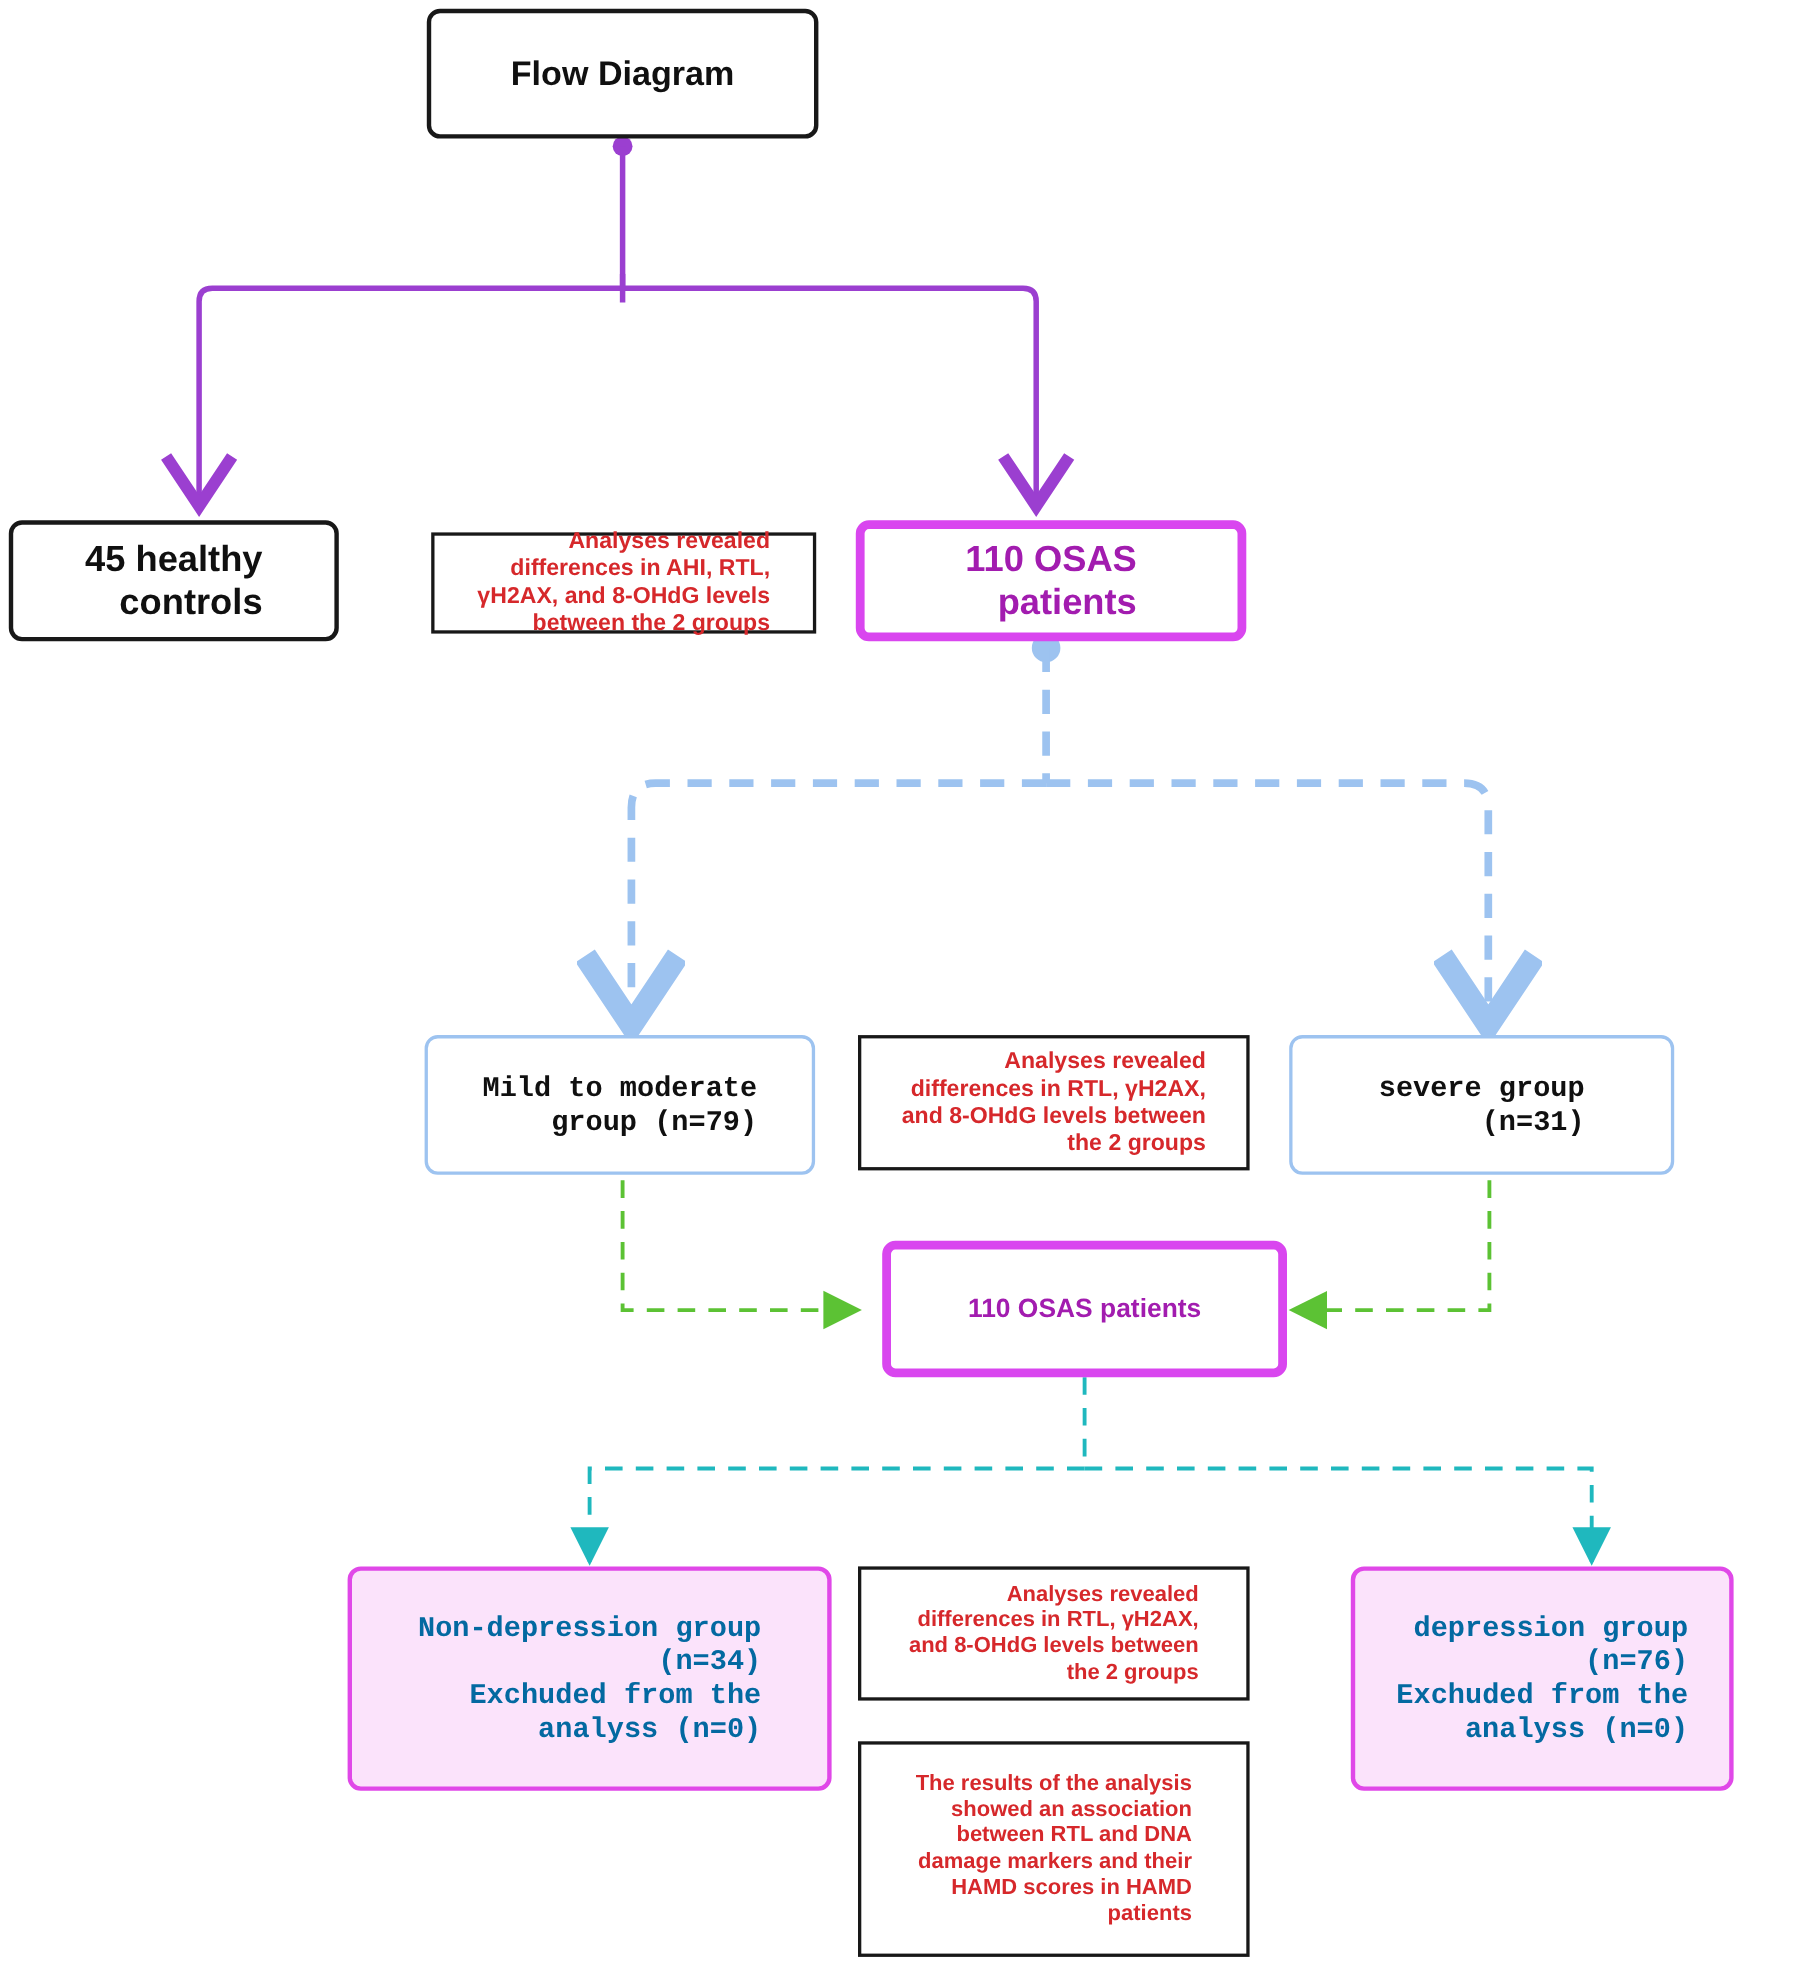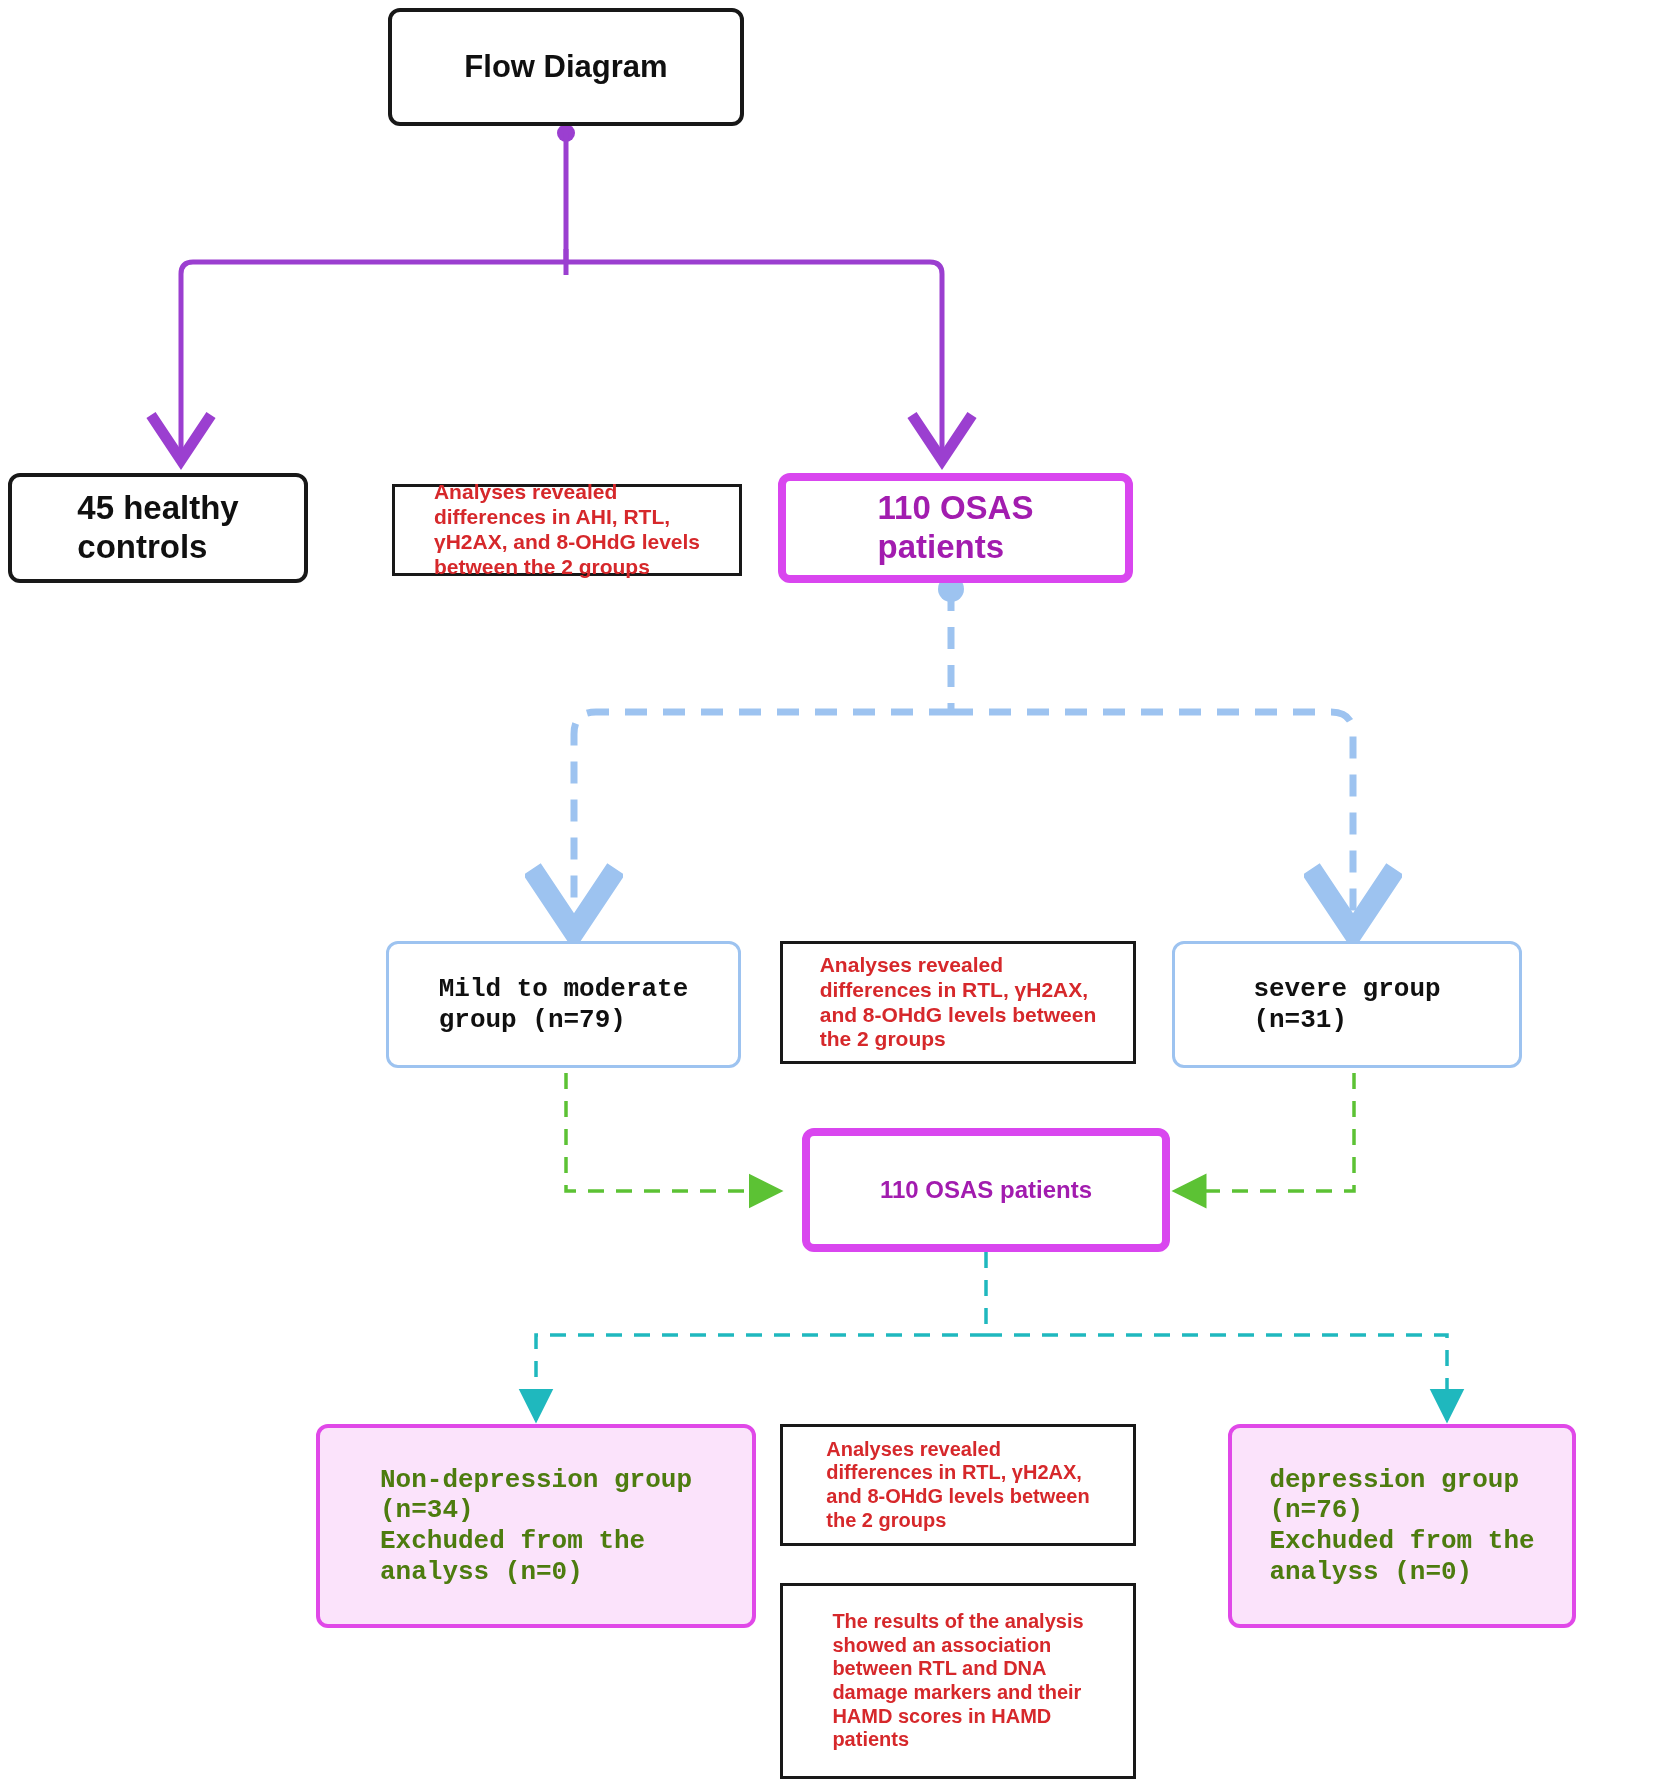--- a/index.html
+++ b/index.html
@@ -26,21 +26,21 @@
     width: 1654px;
     height: 1792px;
     pointer-events: none;
   }
   .node {
     position: absolute;
     box-sizing: border-box;
     display: flex;
     align-items: center;
     justify-content: center;
-    text-align: left;
+    text-align: right;
     background: #ffffff;
   }
   .node .txt {
     display: block;
     white-space: pre-line;
     line-height: 1.18;
   }
 
   
   .n-black {
@@ -61,21 +61,21 @@
     border: 3px solid #9DC3F0;
     border-radius: 12px;
     color: #101010;
     font-weight: bold;
   }
   
   .n-pink {
     border: 4px solid #E048E8;
     border-radius: 12px;
     background: #FBE3FB;
-    color: #4d7c0f;
+    color: #0369a1;
     font-weight: bold;
   }
   
   .n-note {
     border: 3px solid #181818;
     border-radius: 0;
     color: #D6282B;
     font-weight: bold;
   }
 

